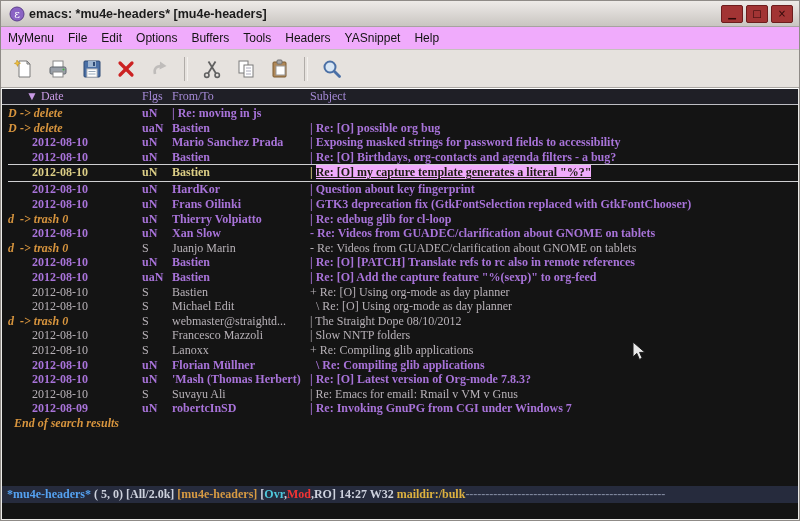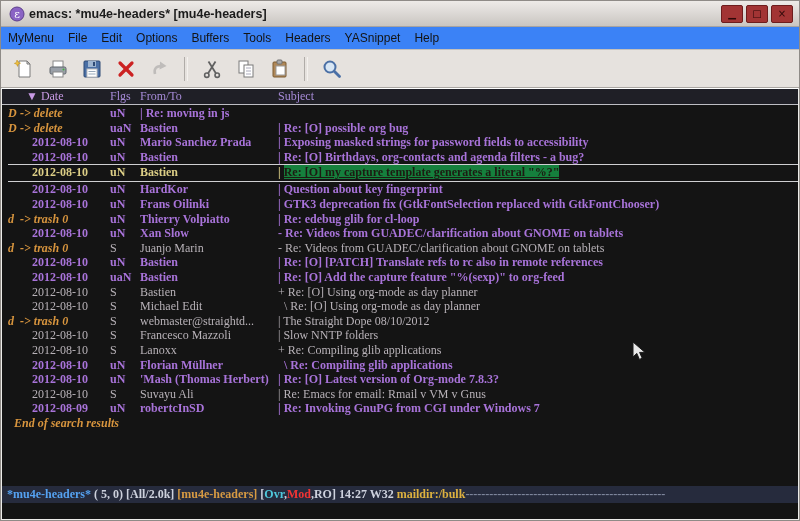--- a/index.html
+++ b/index.html
@@ -10,21 +10,21 @@
   .titlebar{height:25px;flex:0 0 25px;display:flex;align-items:center;padding:0 4px;
     background:linear-gradient(#eeebe8,#c9c5c1);border-bottom:1px solid #a7a3a0;}
   .app-icon{width:16px;height:16px;margin:0 4px;}
   .title-text{flex:1;text-align:left;font-size:12.5px;font-weight:bold;color:#1b1b1b;
     white-space:nowrap;overflow:hidden;}
   .win-btns{display:flex;gap:3px;margin-right:2px;}
   .win-btn{width:20px;height:16px;background:#a23434;border:1px solid #6d1d1d;border-radius:2px;
     color:#2e0808;font-size:10px;line-height:15px;text-align:center;font-family:"DejaVu Sans",sans-serif;}
 
   
-  .menubar{height:22px;flex:0 0 22px;background:#3b82f6;display:flex;align-items:center;
+  .menubar{height:22px;flex:0 0 22px;background:#f0abfc;display:flex;align-items:center;
     font-size:12px;color:#141414;border-bottom:1px solid #c4c0bc;}
   .menu-item{padding:3px 7px;white-space:nowrap;}
 
   
   .toolbar{height:37px;flex:0 0 37px;background:#e6e2de;display:flex;align-items:center;
     padding:0 6px;border-bottom:1px solid #aaa6a2;}
   .tool-btn{width:30px;height:30px;display:flex;align-items:center;justify-content:center;
     border-radius:3px;margin:0 2px;}
   .tool-btn.disabled{opacity:.45;}
   .tool-sep{width:2px;height:24px;margin:0 7px;border-left:1px solid #b0aca8;border-right:1px solid #f4f1ee;}
@@ -36,30 +36,30 @@
 
   .header-line{flex:0 0 15px;display:flex;background:#1f1f26;color:#a78bd8;
     border-bottom:1px solid #bdbdc3;padding-left:6px;line-height:15px;white-space:pre;}
   .header-line .c-date{padding-left:1ch;color:#c89ae4;}
 
   .rows{flex:1;overflow:hidden;padding-left:6px;padding-top:1px;}
   .row{display:flex;height:14.6px;line-height:14.6px;white-space:pre;overflow:hidden;}
   .cell{display:inline-block;white-space:pre;overflow:hidden;box-sizing:border-box;}
   .c-mark{width:2ch;}
   .c-date{width:15ch;}
-  .c-flags{width:5ch;}
+  .c-flags{width:5ch;margin-left:32px;}
   .c-from{width:23ch;}
   .c-subj{flex:1;}
   .row:not(.marked) .c-date{padding-left:2ch;}
 
   .f-unread{color:#a873d9;font-weight:bold;}
   .f-read{color:#b8b2b8;}
   .marked .c-mark,.marked .c-date{color:#d8953e;font-style:italic;font-weight:bold;}
   .row.current{color:#dcce86;font-weight:bold;border-top:1px solid #cfcfd2;border-bottom:1px solid #cfcfd2;height:16px;line-height:14px;}
-  .row.current .hl{background:#15803d;color:#1d1b12;text-decoration:underline;}
+  .row.current .hl{background:#f0abfc;color:#1d1b12;text-decoration:underline;}
   .end-marker{color:#d8953e;font-style:italic;font-weight:bold;padding-left:6px;height:14.6px;line-height:14.6px;}
 
   
   .modeline{flex:0 0 17px;background:#262b3d;line-height:17px;padding-left:5px;
     white-space:pre;overflow:hidden;font-weight:bold;}
   .ml-buffer{color:#55a2f2;}
   .ml-plain{color:#cdd1dd;}
   .ml-mode{color:#d79a43;}
   .ml-ovr{color:#4fc8dc;}
   .ml-mod{color:#f23434;}

